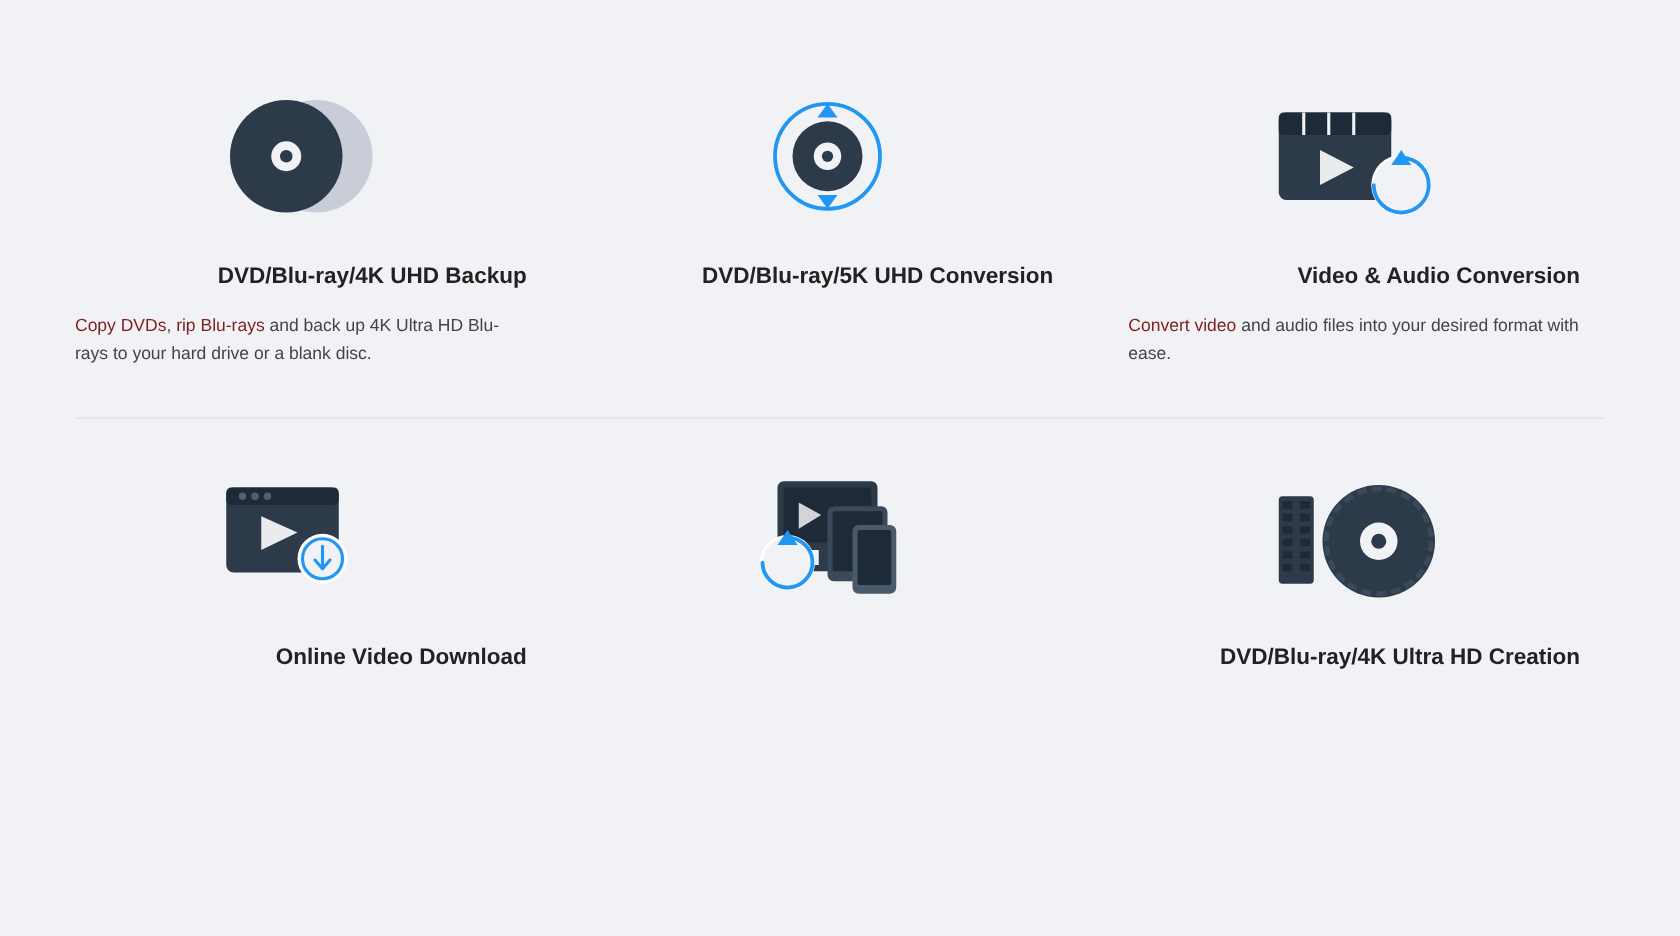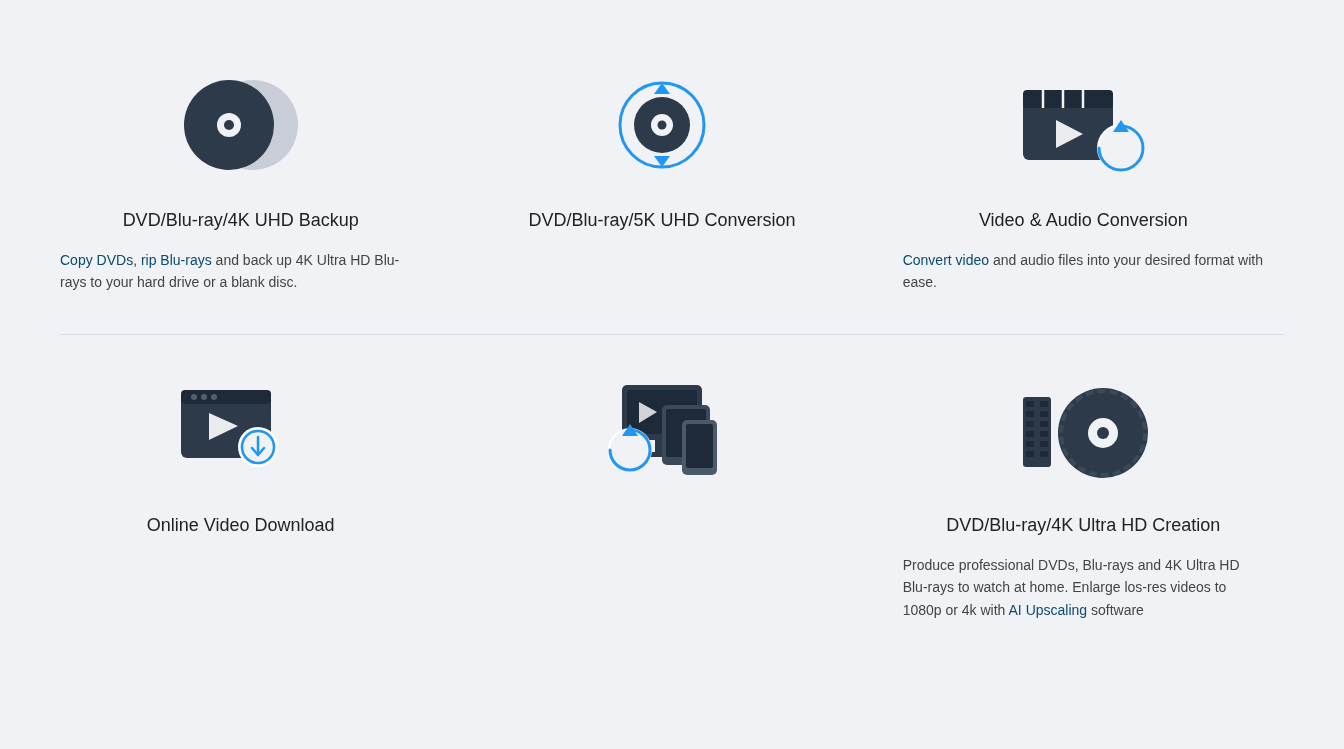--- a/index.html
+++ b/index.html
@@ -26,33 +26,33 @@
     .icon-area {
       width: 100%;
       display: flex;
       justify-content: center;
       margin-bottom: 20px;
       height: 130px;
       align-items: center;
     }
     .card-title {
       font-size: 18px;
-      font-weight: 400;
+      font-weight: 700;
       color: #222;
       margin-bottom: 18px;
-      text-align: center;
+      text-align: right;
       width: 100%;
     }
     .card-desc {
       font-size: 14px;
       line-height: 1.6;
       color: #444;
     }
     .card-desc a, .link {
-      color: #0c4a6e;
+      color: #7f1d1d;
       text-decoration: none;
     }
 
     
     svg {
       overflow: visible;
     }
 
     
     .row-divider {
@@ -203,18 +203,15 @@
         <rect x="27" y="76" width="8" height="6" rx="1" fill="#1e2a38"></rect>
 
         <circle cx="90" cy="58" r="45" fill="#2d3a4a"></circle>
         <circle cx="90" cy="58" r="15" fill="#f0f2f5"></circle>
         <circle cx="90" cy="58" r="6" fill="#2d3a4a"></circle>
 
         <circle cx="90" cy="58" r="42" fill="none" stroke="#3a4a5a" stroke-width="4" stroke-dasharray="8 4"></circle>
       </svg>
     </div>
     <div class="card-title">DVD/Blu-ray/4K Ultra HD Creation</div>
-    <div class="card-desc">
-      Produce professional DVDs, Blu-rays and 4K Ultra HD Blu-rays to watch at home. Enlarge los-res videos to 1080p or 4k with <a href="#">AI Upscaling</a> software
-    </div>
   </div>
 
 </div>
 
 </body></html>

